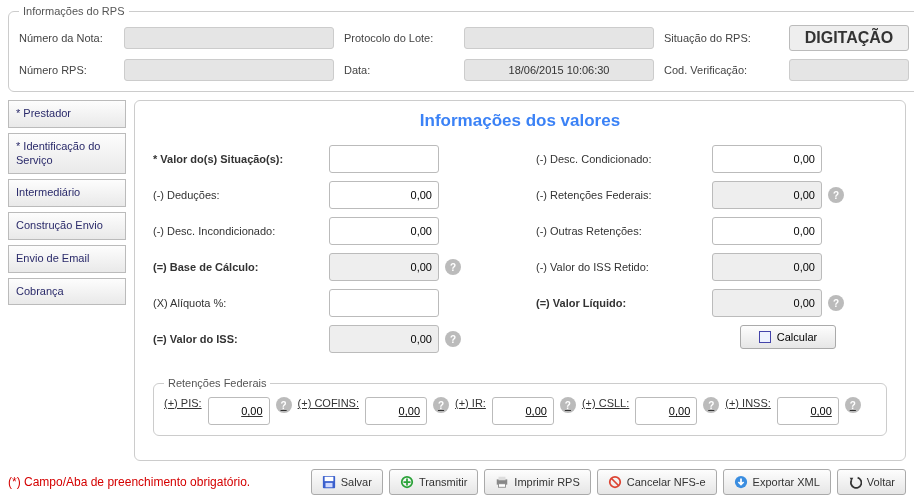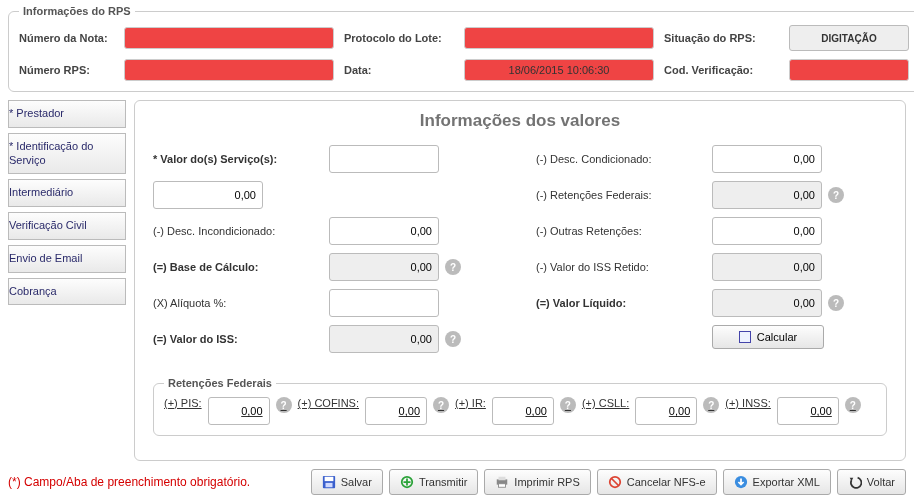--- a/index.html
+++ b/index.html
@@ -11,67 +11,67 @@
       width: 914px;
       padding: 5px 8px;
     }
     fieldset {
       border: 1px solid #ccc;
       border-radius: 6px;
       padding: 8px 10px 10px;
       margin-bottom: 8px;
     }
     legend {
-      font-weight: bold;
+      font-weight: normal;
       color: #555;
       padding: 0 4px;
       font-size: 11px;
     }
     .rps-grid {
       display: grid;
       grid-template-columns: 95px 210px 110px 190px 115px 120px;
       gap: 8px 10px;
       align-items: center;
     }
-    .rps-grid label { font-weight: bold; color: #444; }
+    .rps-grid label { font-weight: normal; color: #444; }
     .fld {
-      background: #ef4444;
+      background: #e5e5e5;
       border: 1px solid #ccc;
       height: 22px;
       border-radius: 3px;
       padding: 2px 6px;
       font-size: 11px;
       display: flex;
       align-items: center;
       justify-content: center;
     }
     .situ {
       background: #eee;
       border: 1px solid #bbb;
       height: 26px;
       font-weight: bold;
       text-align: center;
       border-radius: 3px;
-      font-size: 10px;
+      font-size: 16px;
       display:flex;align-items:center;justify-content:center;
     }
     .main {
       display: flex;
       gap: 8px;
       align-items: flex-start;
     }
     .tabs {
       width: 118px;
       display: flex;
       flex-direction: column;
     }
     .tab {
       border: 1px solid #bbb;
       border-radius: 0;
-      padding: 6px 0;
+      padding: 6px 7px;
       margin-bottom: 5px;
       background: linear-gradient(#fdfdfd,#e9e9e9);
       cursor: pointer;
       font-size: 11px;
       color: #2a2a6a;
       line-height: 1.25;
     }
     .tab.active {
       background: linear-gradient(#ffffff,#d7e8ff);
       border-color: #8fb4e8;
@@ -81,21 +81,21 @@
     .panel {
       flex: 1;
       border: 1px solid #ccc;
       border-radius: 6px;
       padding: 10px 18px 16px;
     }
     .panel h2 {
       text-align: center;
       font-size: 17px;
       font-weight: bold;
-      color: #737373;
+      color: #3b82f6;
       margin-bottom: 14px;
     }
     .cols {
       display: flex;
       gap: 32px;
       margin-bottom: 16px;
     }
     .col { flex: 1; }
     .row {
       display: flex;
@@ -127,31 +127,32 @@
       background: #bbb;
       color: #fff;
       font-size: 10px;
       font-weight: bold;
       display: inline-flex;
       align-items: center;
       justify-content: center;
       cursor: pointer;
     }
     .calc-btn {
-      width: 112px;
+      width: 96px;
       height: 24px;
       border: 1px solid #aaa;
       border-radius: 3px;
       background: linear-gradient(#fdfdfd,#e6e6e6);
       cursor: pointer;
       display: inline-flex;
       align-items: center;
       justify-content: center;
       gap: 6px;
       font-size: 11px;
+      margin-left: 28px;
     }
     .calc-ico {
       width: 12px; height: 12px;
       border: 1px solid #44a;
       background: #eef2ff;
     }
     .retfed {
       display: flex;
       gap: 6px;
       flex-wrap: nowrap;
@@ -205,34 +206,35 @@
     <label>Cod. Verificação:</label>
     <div class="fld"></div>
   </div>
 </fieldset>
 
 <div class="main">
   <div class="tabs" id="tab-container">
       <div class="tab">* Prestador</div>
       <div class="tab">* Identificação do Serviço</div>
       <div class="tab">Intermediário</div>
-      <div class="tab">Verificação Civil</div>
+      <div class="tab">Construção Envio</div>
       <div class="tab">Envio de Email</div>
       <div class="tab">Cobrança</div>
     </div>
 
   <div class="panel">
     <h2>Informações dos valores</h2>
     <div class="cols">
       <div class="col" id="col-left">
           <div class="row">
-            <label class="bold">* Valor do(s) Serviço(s):</label>
+            <label class="bold">* Valor do(s) Situação(s):</label>
             <input class="num" type="text" value="" style="">
           </div>
           <div class="row">
+            <label>(-) Deduções:</label>
             <input class="num" type="text" value="0,00" style="">
           </div>
           <div class="row">
             <label>(-) Desc. Incondicionado:</label>
             <input class="num" type="text" value="0,00" style="">
           </div>
           <div class="row">
             <label class="bold">(=) Base de Cálculo:</label>
             <input class="num ro" type="text" readonly="readonly" value="0,00" style="">
             <span class="help">?</span>

